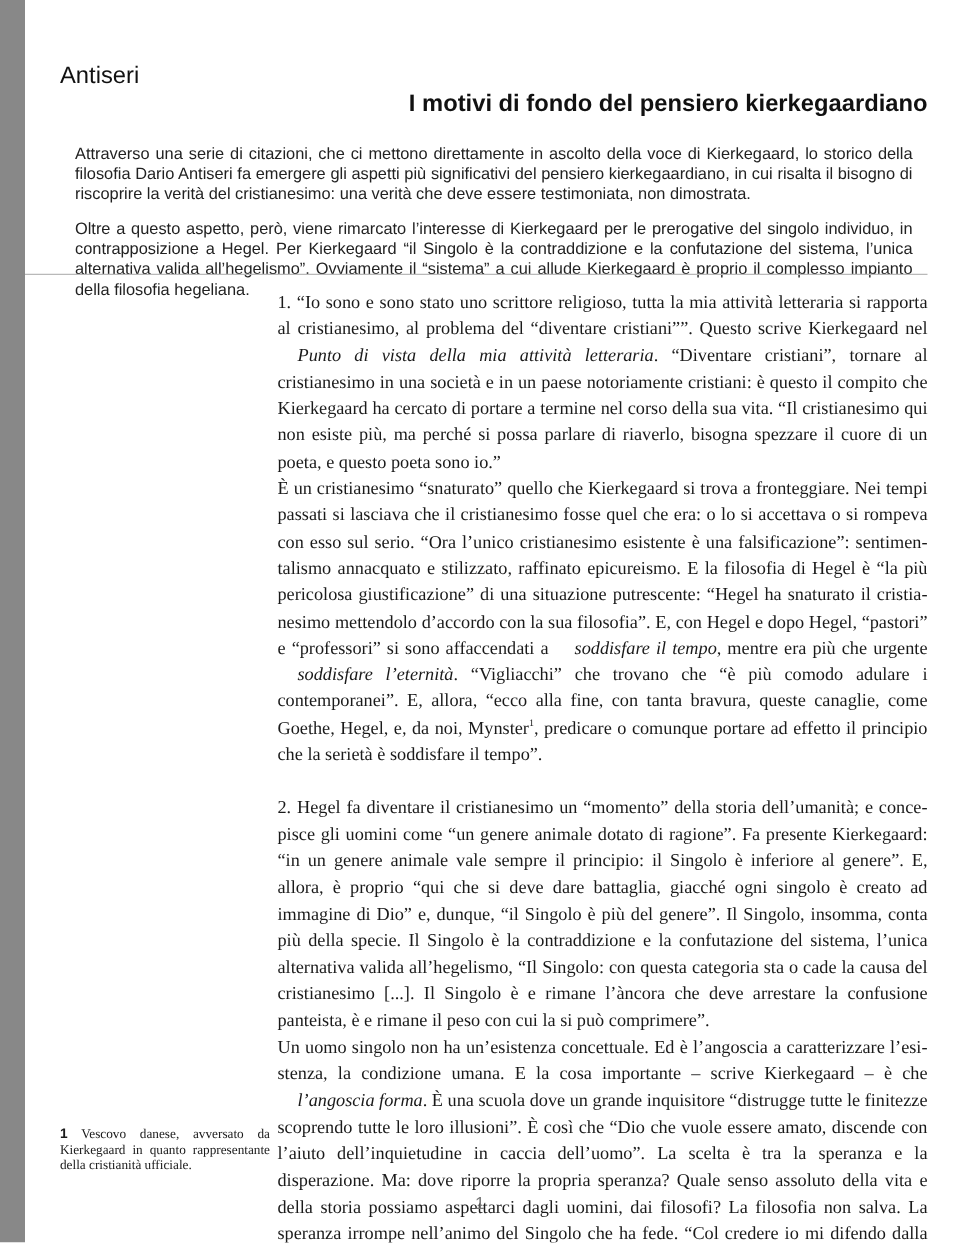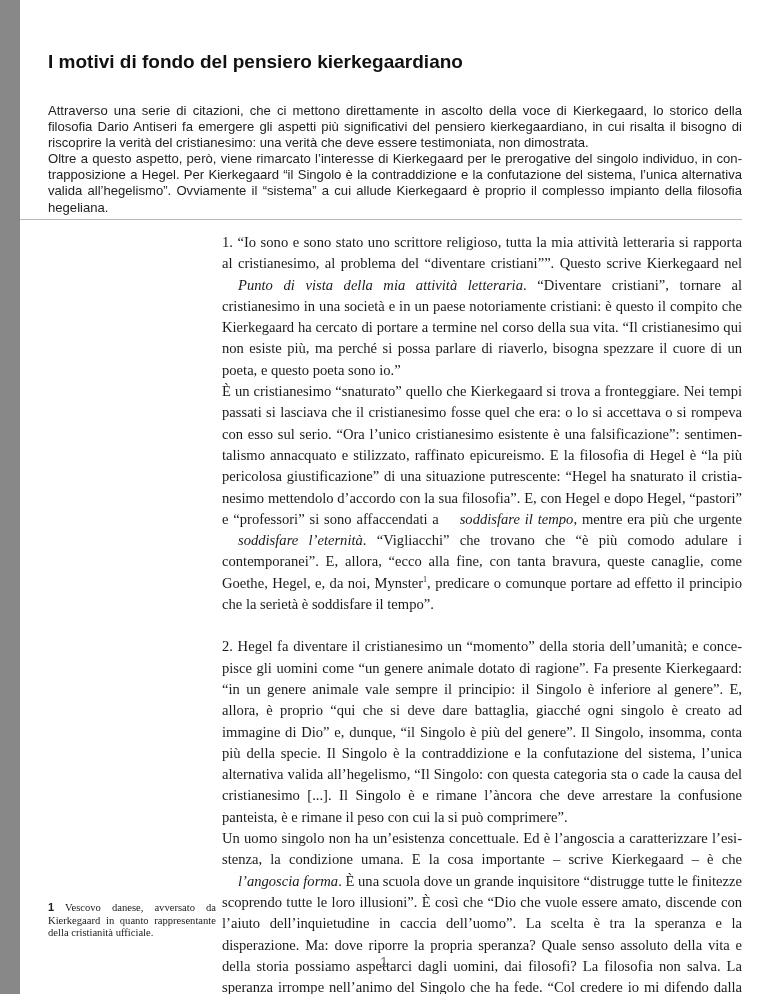--- a/index.html
+++ b/index.html
@@ -14,27 +14,28 @@
     .header {
       position: absolute; left: 48px; top: 50px; width: 694px;
       font-family: "Liberation Sans", sans-serif;
     }
     .author {
       font-size: 19px; line-height: 22px; font-weight: normal; color: #111;
     }
     .title {
       font-size: 19px; line-height: 24px; font-weight: bold; color: #111;
       margin: 0;
+      text-align: right;
     }
     .intro {
       position: absolute; left: 48px; top: 103px; width: 694px;
       font-family: "Liberation Sans", sans-serif; font-size: 13.1px; line-height: 16.1px;
       color: #222; text-align: justify;
     }
-    .intro p { margin: 0; }
+    .intro p { margin: 12px; }
     .rule {
       position: absolute; left: 20px; top: 219px; width: 722px; height: 1px;
       background: #b9b9b9;
     }
     .body-text {
       position: absolute; left: 222px; top: 232px; width: 520px;
       font-family: "Liberation Serif", serif; font-size: 14.6px; line-height: 21.3px;
       color: #1a1a1a; text-align: justify; hyphens: manual;
     }
     .body-text p { margin: 0; }
@@ -53,20 +54,21 @@
       position: absolute; left: 0; width: 768px; top: 954px; text-align: center;
       font-family: "Liberation Sans", sans-serif; font-size: 14px; color: #777;
     }
   </style>
 </head>
 <body>
 
 <div class="side-band"></div>
 
 <div class="header">
+  <div class="author">Antiseri</div>
   <h1 class="title">I motivi di fondo del pensiero kierkegaardiano</h1>
 </div>
 
 <div class="intro">
   <p>Attraverso una serie di citazioni, che ci mettono direttamente in ascolto della voce di Kierkegaard, lo storico della filosofia Dario Antiseri fa emergere gli aspetti più significativi del pensiero kierkegaardiano, in cui risalta il bisogno di riscoprire la verità del cristianesimo: una verità che deve essere testimoniata, non dimostrata.</p>
   <p>Oltre a questo aspetto, però, viene rimarcato l’interesse di Kierkegaard per le prerogative del singolo individuo, in con­trapposizione a Hegel. Per Kierkegaard “il Singolo è la contraddizione e la confutazione del sistema, l’unica alternativa valida all’hegelismo”. Ovviamente il “sistema” a cui allude Kierkegaard è proprio il complesso impianto della filosofia hegeliana.</p>
 </div>
 
 <div class="rule"></div>
 

